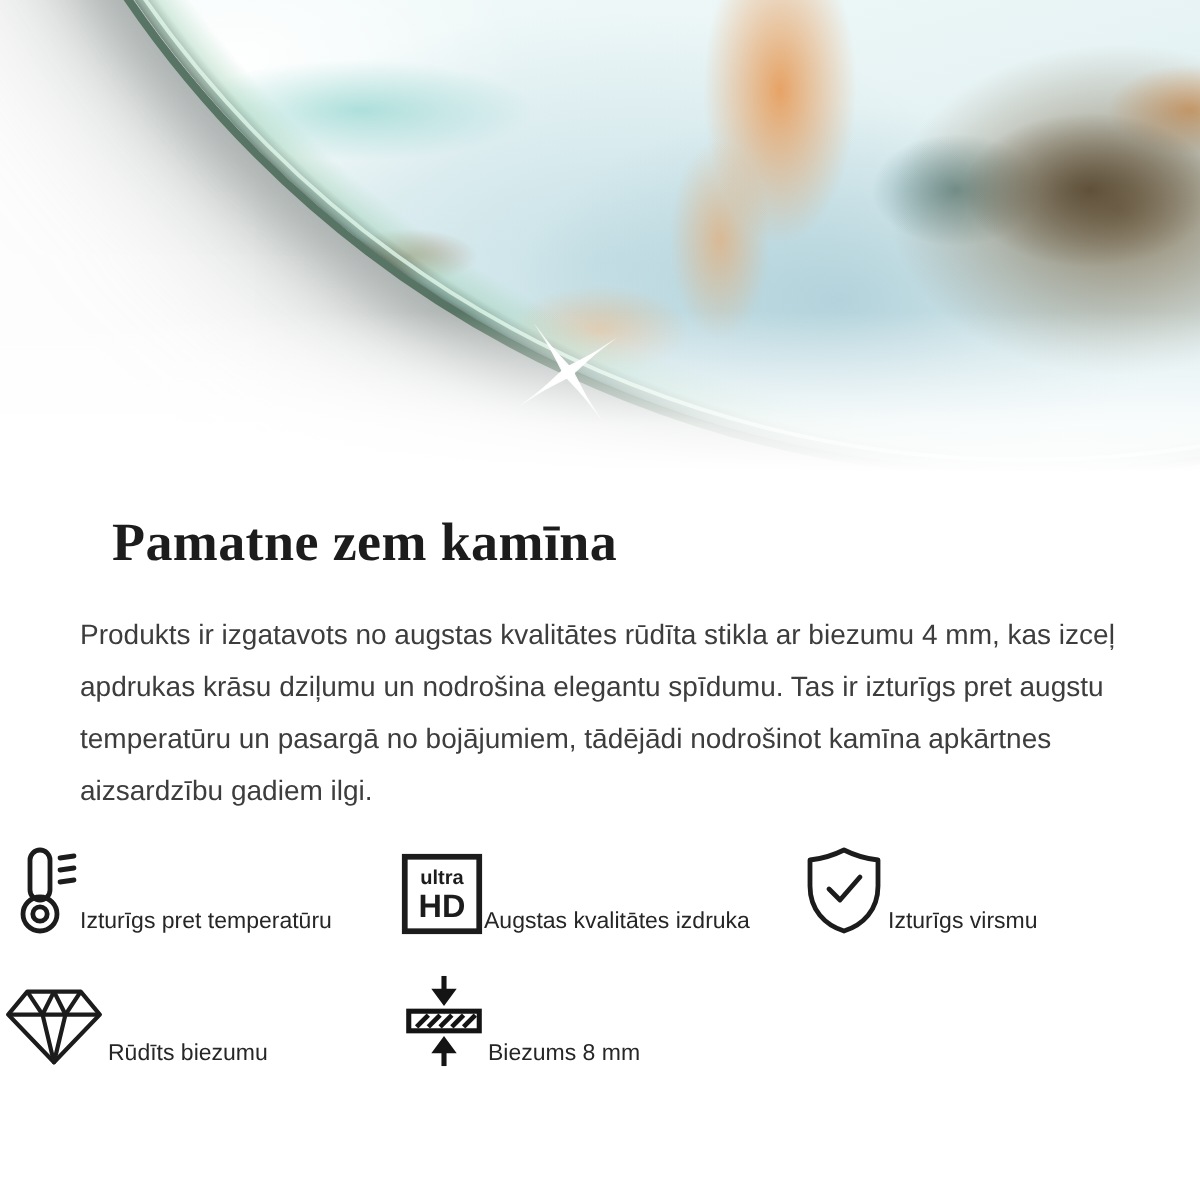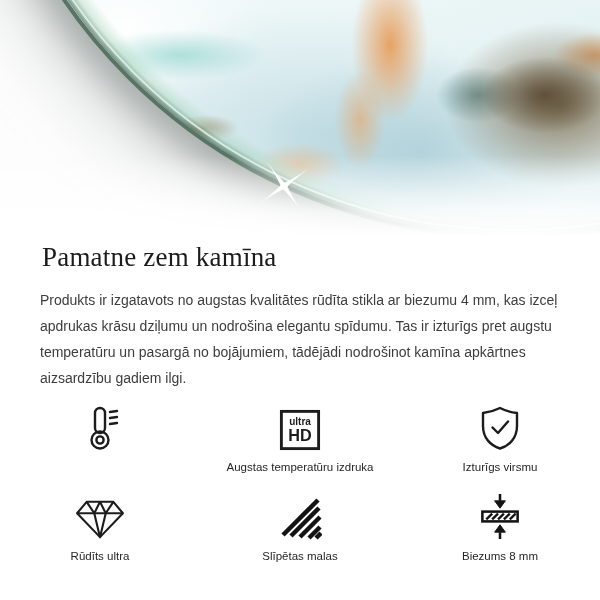--- a/index.html
+++ b/index.html
@@ -43,33 +43,33 @@
     border:2px solid rgba(225,248,235,.8);background:transparent;
   }
   .sparkle{position:absolute;left:252px;top:154px;width:64px;height:64px;transform:rotate(-35deg);}
   .hero-fade{
     position:absolute;inset:0;
     background:linear-gradient(180deg, rgba(255,255,255,0) 66%, rgba(255,255,255,.85) 90%, #ffffff 100%);
     pointer-events:none;
   }
   
   .page-title{
-    margin:2px;padding:2px 14px 0 40px;
-    font-family:"Liberation Serif", serif;font-weight:400;
+    margin:16px;padding:2px 14px 0 40px;
+    font-family:"Liberation Serif", serif;font-weight:700;
     font-size:27px;line-height:34px;color:#1c1c1c;letter-spacing:.2px;
   }
   .intro{
     margin:13px 26px 0 40px;width:534px;
     font-size:14px;line-height:26px;color:#3d3d3d;
   }
   
   .features{
     margin-top:12px;display:grid;grid-template-columns:repeat(3,200px);row-gap:18px;
   }
-  .feature{display:flex;flex-direction:column;align-items:center;}
+  .feature{display:flex;align-items:flex-end;}
   .ficon{height:48px;display:flex;align-items:flex-end;justify-content:center;}
   .flabel{margin-top:9px;font-size:11.5px;line-height:14px;color:#262626;text-align:center;}
   svg{display:block;}
 </style>
 </head>
 <body>
 
 <div class="hero">
   <div class="glass-shadow"></div>
   <div class="glass-fill"></div>
@@ -97,31 +97,32 @@
     <span class="ficon">
       <svg width="40" height="46" viewBox="0 0 40 46" fill="none" stroke="#1c1c1c" stroke-width="2.4" stroke-linecap="round">
         <rect x="15" y="3" width="10" height="25" rx="5"></rect>
         <circle cx="20" cy="35" r="8.5"></circle>
         <circle cx="20" cy="35" r="3.6"></circle>
         <line x1="30" y1="7" x2="37" y2="6"></line>
         <line x1="30" y1="13" x2="37" y2="12"></line>
         <line x1="30" y1="19" x2="37" y2="18"></line>
       </svg>
     </span>
+    <div class="flabel">Izturīgs pret temperatūru</div>
   </div>
 
   <div class="feature">
     <span class="ficon">
       <svg width="42" height="42" viewBox="0 0 44 44">
         <rect x="2.5" y="2.5" width="39" height="39" fill="none" stroke="#1c1c1c" stroke-width="3"></rect>
         <text x="22" y="17" text-anchor="middle" font-size="10.5" font-weight="bold" fill="#1c1c1c" font-family="Liberation Sans, sans-serif">ultra</text>
         <text x="22" y="34" text-anchor="middle" font-size="17" font-weight="bold" fill="#1c1c1c" font-family="Liberation Sans, sans-serif">HD</text>
       </svg>
     </span>
-    <div class="flabel">Augstas temperatūru izdruka</div>
+    <div class="flabel">Augstas kvalitātes izdruka</div>
   </div>
 
   <div class="feature">
     <span class="ficon">
       <svg width="44" height="46" viewBox="0 0 44 46" fill="none" stroke="#1c1c1c" stroke-width="2.4" stroke-linejoin="round" stroke-linecap="round">
         <path d="M22 3 C28 6 34 7.5 39 8 V21 C39 33 31.5 40.5 22 43.5 C12.5 40.5 5 33 5 21 V8 C10 7.5 16 6 22 3 Z"></path>
         <path d="M14.5 22.5 L20 28 L30 16.5"></path>
       </svg>
     </span>
     <div class="flabel">Izturīgs virsmu</div>
@@ -129,35 +130,23 @@
 
   <div class="feature">
     <span class="ficon">
       <svg width="54" height="42" viewBox="0 0 54 44" fill="none" stroke="#1c1c1c" stroke-width="2.2" stroke-linejoin="round">
         <path d="M13 4 H41 L51 16 L27 41 L3 16 Z"></path>
         <path d="M3 16 H51"></path>
         <path d="M13 4 L21 16 L27 41 L33 16 L41 4"></path>
         <path d="M27 4 L21 16 M27 4 L33 16"></path>
       </svg>
     </span>
-    <div class="flabel">Rūdīts ultra</div>
+    <div class="flabel">Rūdīts biezumu</div>
   </div>
 
-  <div class="feature">
-    <span class="ficon">
-      <svg width="44" height="44" viewBox="0 0 44 44" stroke="#141414" stroke-width="4.5">
-        <line x1="5" y1="39" x2="40" y2="4"></line>
-        <line x1="13" y1="40" x2="41" y2="12"></line>
-        <line x1="22" y1="41" x2="42" y2="21"></line>
-        <line x1="31" y1="42" x2="42" y2="31"></line>
-        <line x1="38" y1="42" x2="43" y2="37"></line>
-      </svg>
-    </span>
-    <div class="flabel">Slīpētas malas</div>
-  </div>
 
   <div class="feature">
     <span class="ficon">
       <svg width="44" height="47" viewBox="0 0 44 48">
         <rect x="4" y="19" width="36" height="10" fill="none" stroke="#141414" stroke-width="2.6"></rect>
         <g stroke="#141414" stroke-width="2.4">
           <line x1="8" y1="27" x2="14" y2="21"></line>
           <line x1="14" y1="27" x2="20" y2="21"></line>
           <line x1="20" y1="27" x2="26" y2="21"></line>
           <line x1="26" y1="27" x2="32" y2="21"></line>

